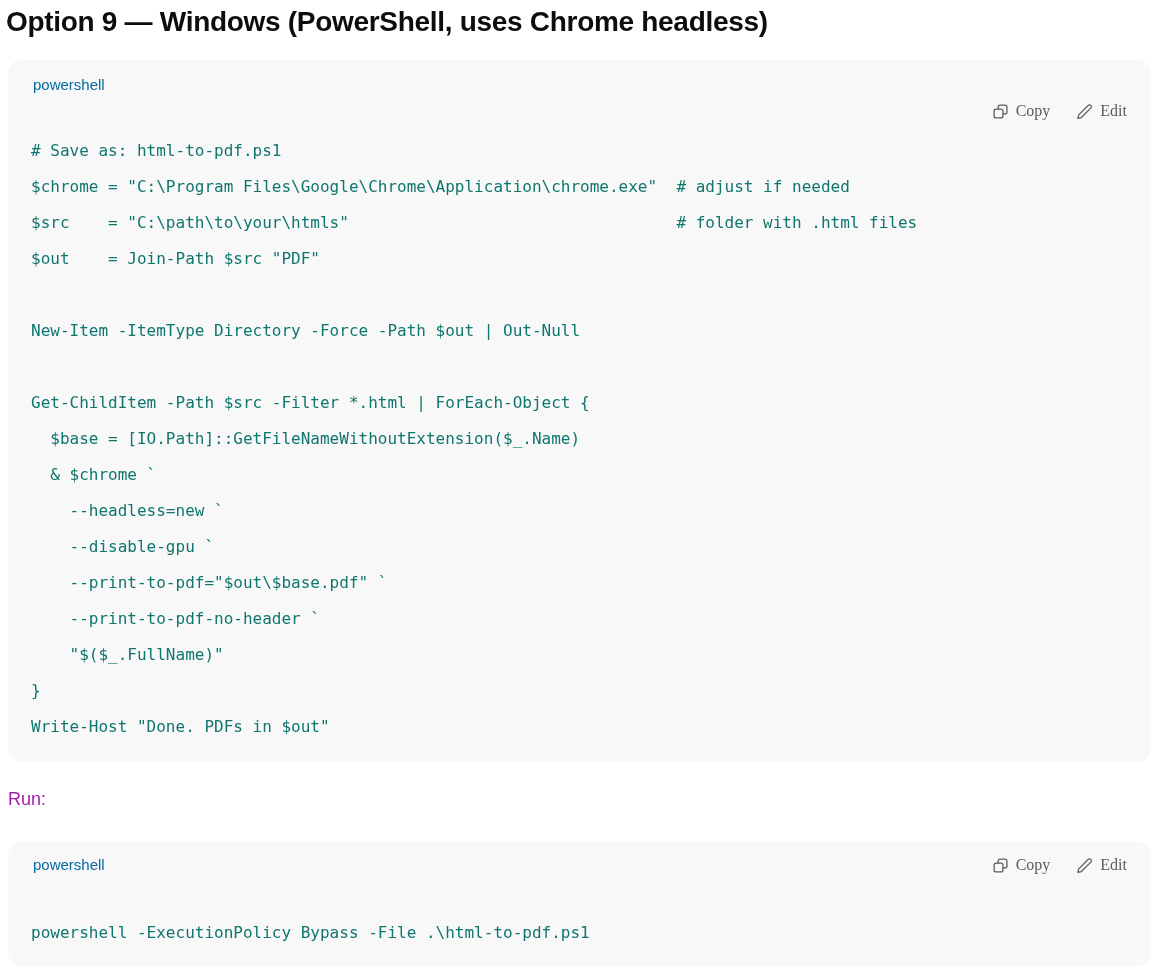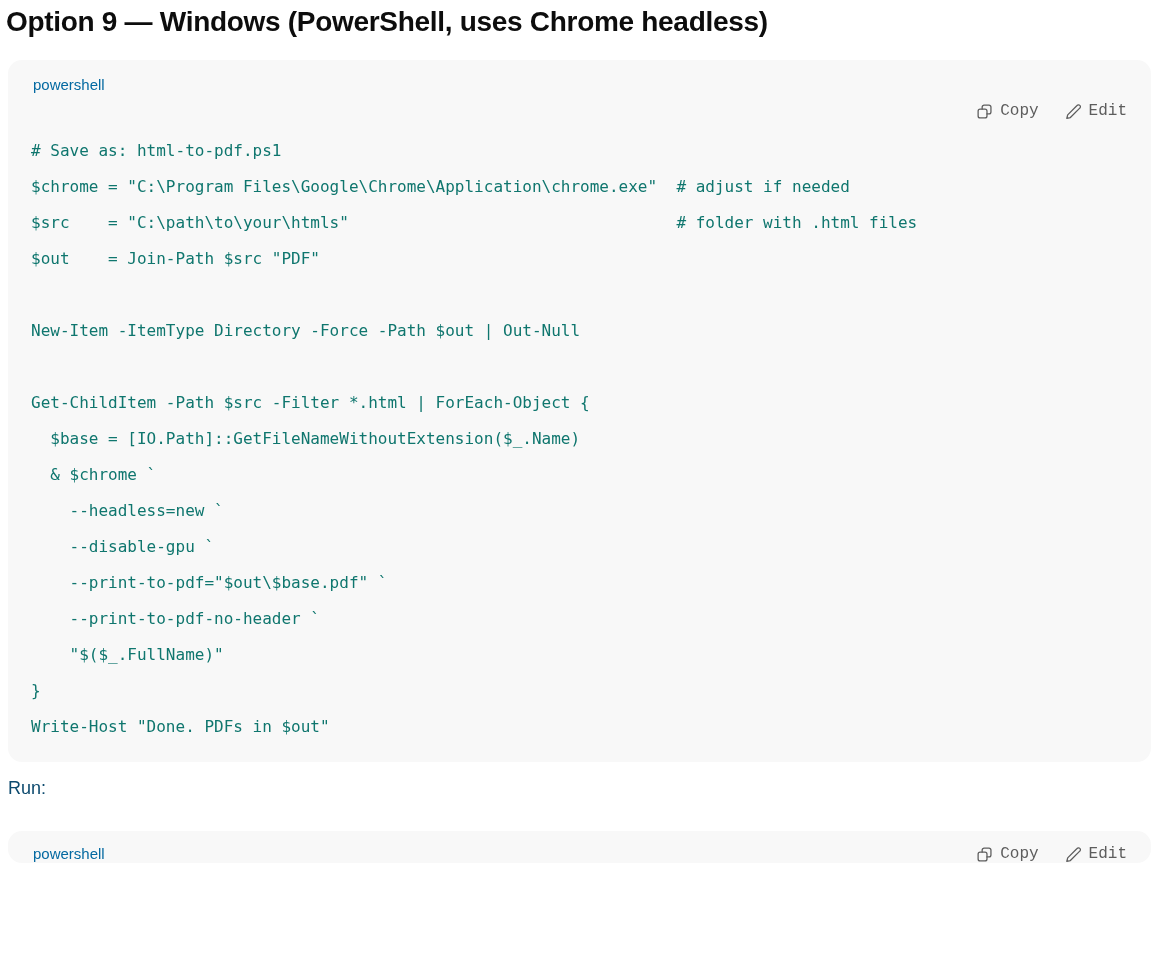--- a/index.html
+++ b/index.html
@@ -51,21 +51,21 @@
   .header-inline .code-lang { padding-top: 0; }
   .header-inline .code-toolbar { height: 18px; }
   .tool-btn {
     display: inline-flex;
     align-items: center;
     gap: 7px;
     background: none;
     border: none;
     padding: 0;
     margin: 0;
-    font-family: Liberation Mono, monospace;
+    font-family: Liberation Serif, serif;
     font-size: 16px;
     line-height: 22px;
     color: #5d5d5d;
     cursor: pointer;
   }
   .tool-btn svg { display: block; stroke: #5d5d5d; }
   pre.code-body {
     margin: 11px 0 0 0;
     padding: 0 20px 17px 23px;
     font-family: "DejaVu Sans Mono", "Liberation Mono", monospace;
@@ -74,24 +74,24 @@
     color: #0f766e;
     white-space: pre;
     overflow: hidden;
   }
   pre.code-body.single-line {
     margin: 0;
     padding-top: 41px;
     padding-bottom: 15px;
   }
   p.run-label {
-    margin: 14px 0 0 8px;
+    margin: 25px 0 0 8px;
     font-size: 18px;
     line-height: 24px;
-    color: #0c4a6e;
+    color: #a21caf;
   }
   .second-block { margin-top: 31px; }
 </style>
 </head>
 <body>
 
 <h2 class="page-title">Option 9 — Windows (PowerShell, uses Chrome headless)</h2>
 
 <div class="code-block">
   <div class="code-lang">powershell</div>
@@ -151,13 +151,14 @@
       <button class="tool-btn">
         <span>
           <svg width="17" height="17" viewBox="0 0 24 24" fill="none" stroke-width="1.8" stroke-linecap="round" stroke-linejoin="round">
             <path d="M17 3.5a2.7 2.7 0 1 1 3.8 3.8L7.6 20.5 2.5 21.8l1.3-5.1Z"></path>
           </svg>
         </span>
         <span>Edit</span>
       </button>
     </div>
   </div>
+  <pre class="code-body single-line"><code>powershell -ExecutionPolicy Bypass -File .\html-to-pdf.ps1</code></pre>
 </div>
 
 </body></html>

